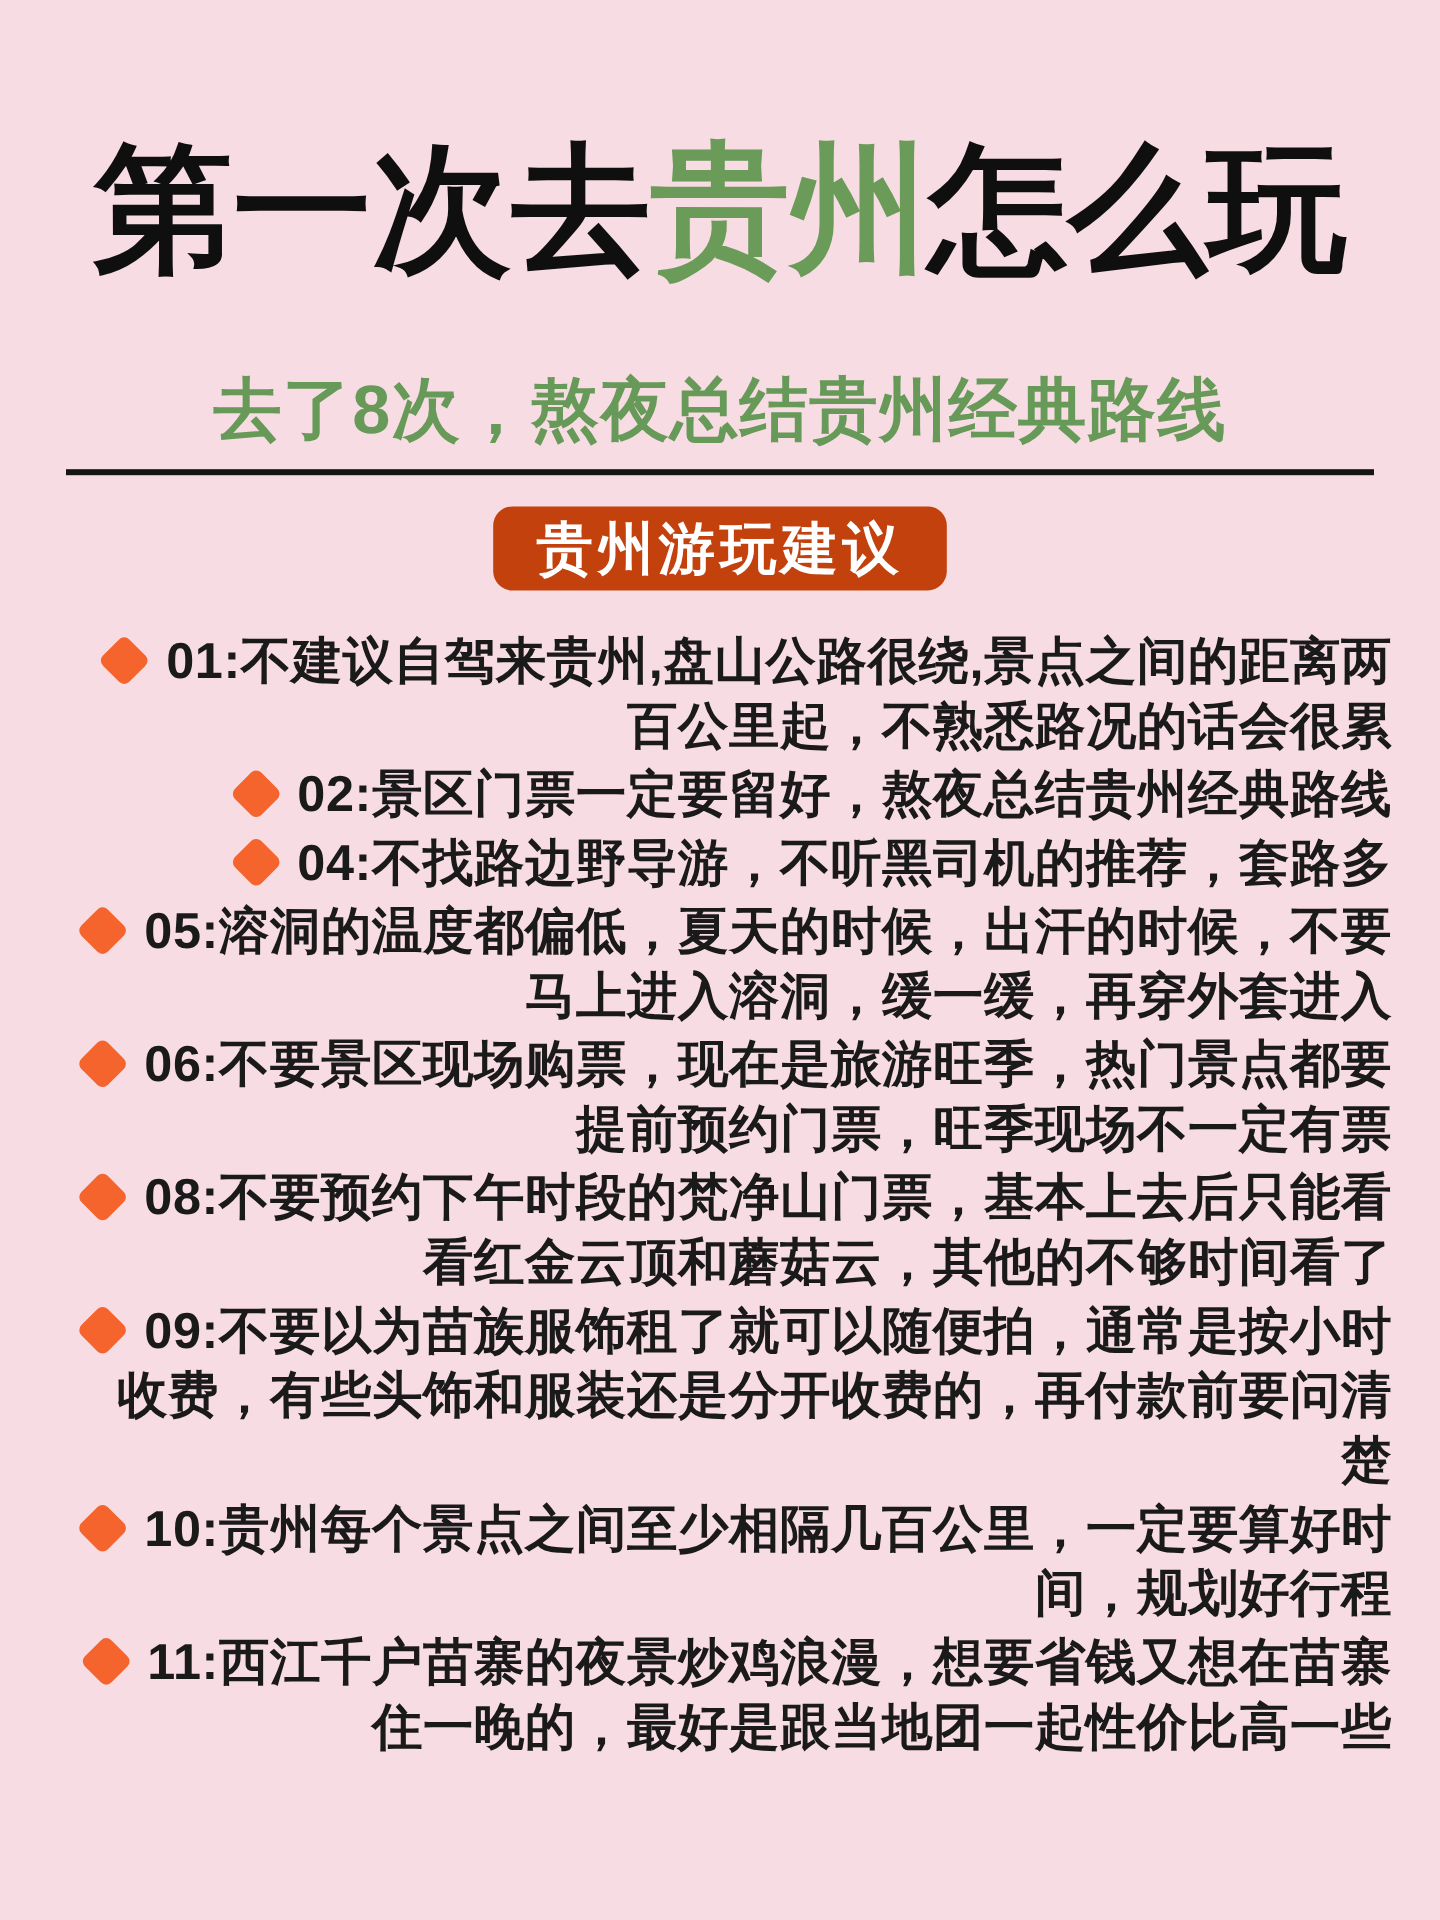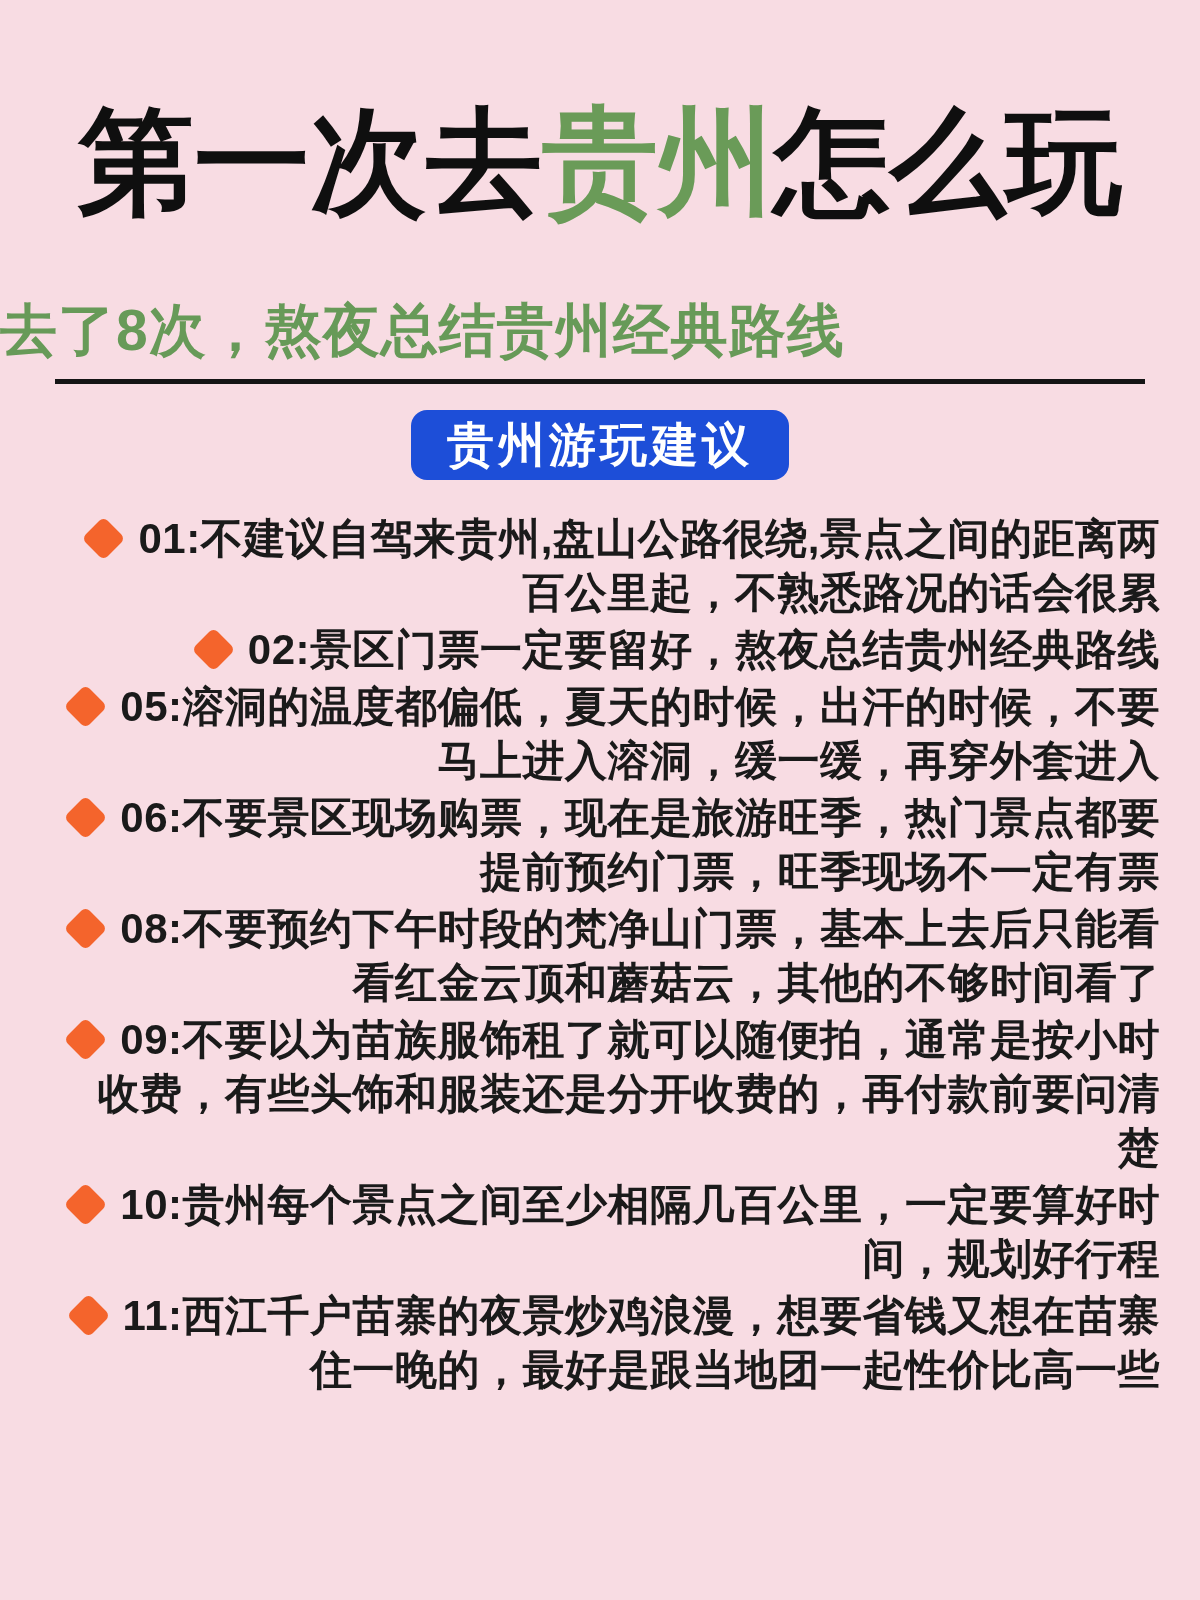--- a/index.html
+++ b/index.html
@@ -11,54 +11,55 @@
     height: 1600px;
     background: #f8dce3;
     overflow: hidden;
     font-family: "Liberation Sans", "DejaVu Sans", sans-serif;
     color: #161616;
   }
   .poster {
     width: 1200px;
     height: 1600px;
     box-sizing: border-box;
-    padding-top: 24px;
+    padding-top: 36px;
   }
   
   .title {
     text-align: center;
     font-size: 116px;
     line-height: 120px;
     font-weight: 900;
     letter-spacing: 0px;
     color: #0f0f0f;
     white-space: nowrap;
   }
   .title .hl {
     color: #6a9b58;
   }
   .subtitle {
     margin-top: 10px;
+    text-align: center;
     font-size: 57px;
     line-height: 62px;
     font-weight: 800;
     letter-spacing: 1px;
     color: #679a58;
     white-space: nowrap;
   }
   .divider {
     width: 1090px;
     height: 5px;
     background: #151515;
     margin: 18px auto 0 auto;
   }
   .badge {
     width: fit-content;
     margin: 26px auto 0 auto;
-    background: #1d4ed8;
+    background: #c2410c;
     color: #ffffff;
     font-size: 47px;
     line-height: 68px;
     font-weight: 800;
     letter-spacing: 4px;
     padding: 1px 36px;
     border-radius: 16px;
   }
   
   .tips {
@@ -98,20 +99,21 @@
 
   <div class="badge">贵州游玩建议</div>
 
   <div class="tips">
 
     <p class="tip"><span class="diamond"></span><span>01:</span><span>不建议自驾来贵州,盘山公路很绕,景点之间的距离两百公里起，不熟悉路况的话会很累</span></p>
 
     <p class="tip"><span class="diamond"></span><span>02:</span><span>景区门票一定要留好，熬夜总结贵州经典路线</span></p>
 
 
+    <p class="tip"><span class="diamond"></span><span>04:</span><span>不找路边野导游，不听黑司机的推荐，套路多</span></p>
 
     <p class="tip"><span class="diamond"></span><span>05:</span><span>溶洞的温度都偏低，夏天的时候，出汗的时候，不要马上进入溶洞，缓一缓，再穿外套进入</span></p>
 
     <p class="tip"><span class="diamond"></span><span>06:</span><span>不要景区现场购票，现在是旅游旺季，热门景点都要提前预约门票，旺季现场不一定有票</span></p>
 
 
     <p class="tip"><span class="diamond"></span><span>08:</span><span>不要预约下午时段的梵净山门票，基本上去后只能看看红金云顶和蘑菇云，其他的不够时间看了</span></p>
 
     <p class="tip"><span class="diamond"></span><span>09:</span><span>不要以为苗族服饰租了就可以随便拍，通常是按小时收费，有些头饰和服装还是分开收费的，再付款前要问清楚</span></p>
 

